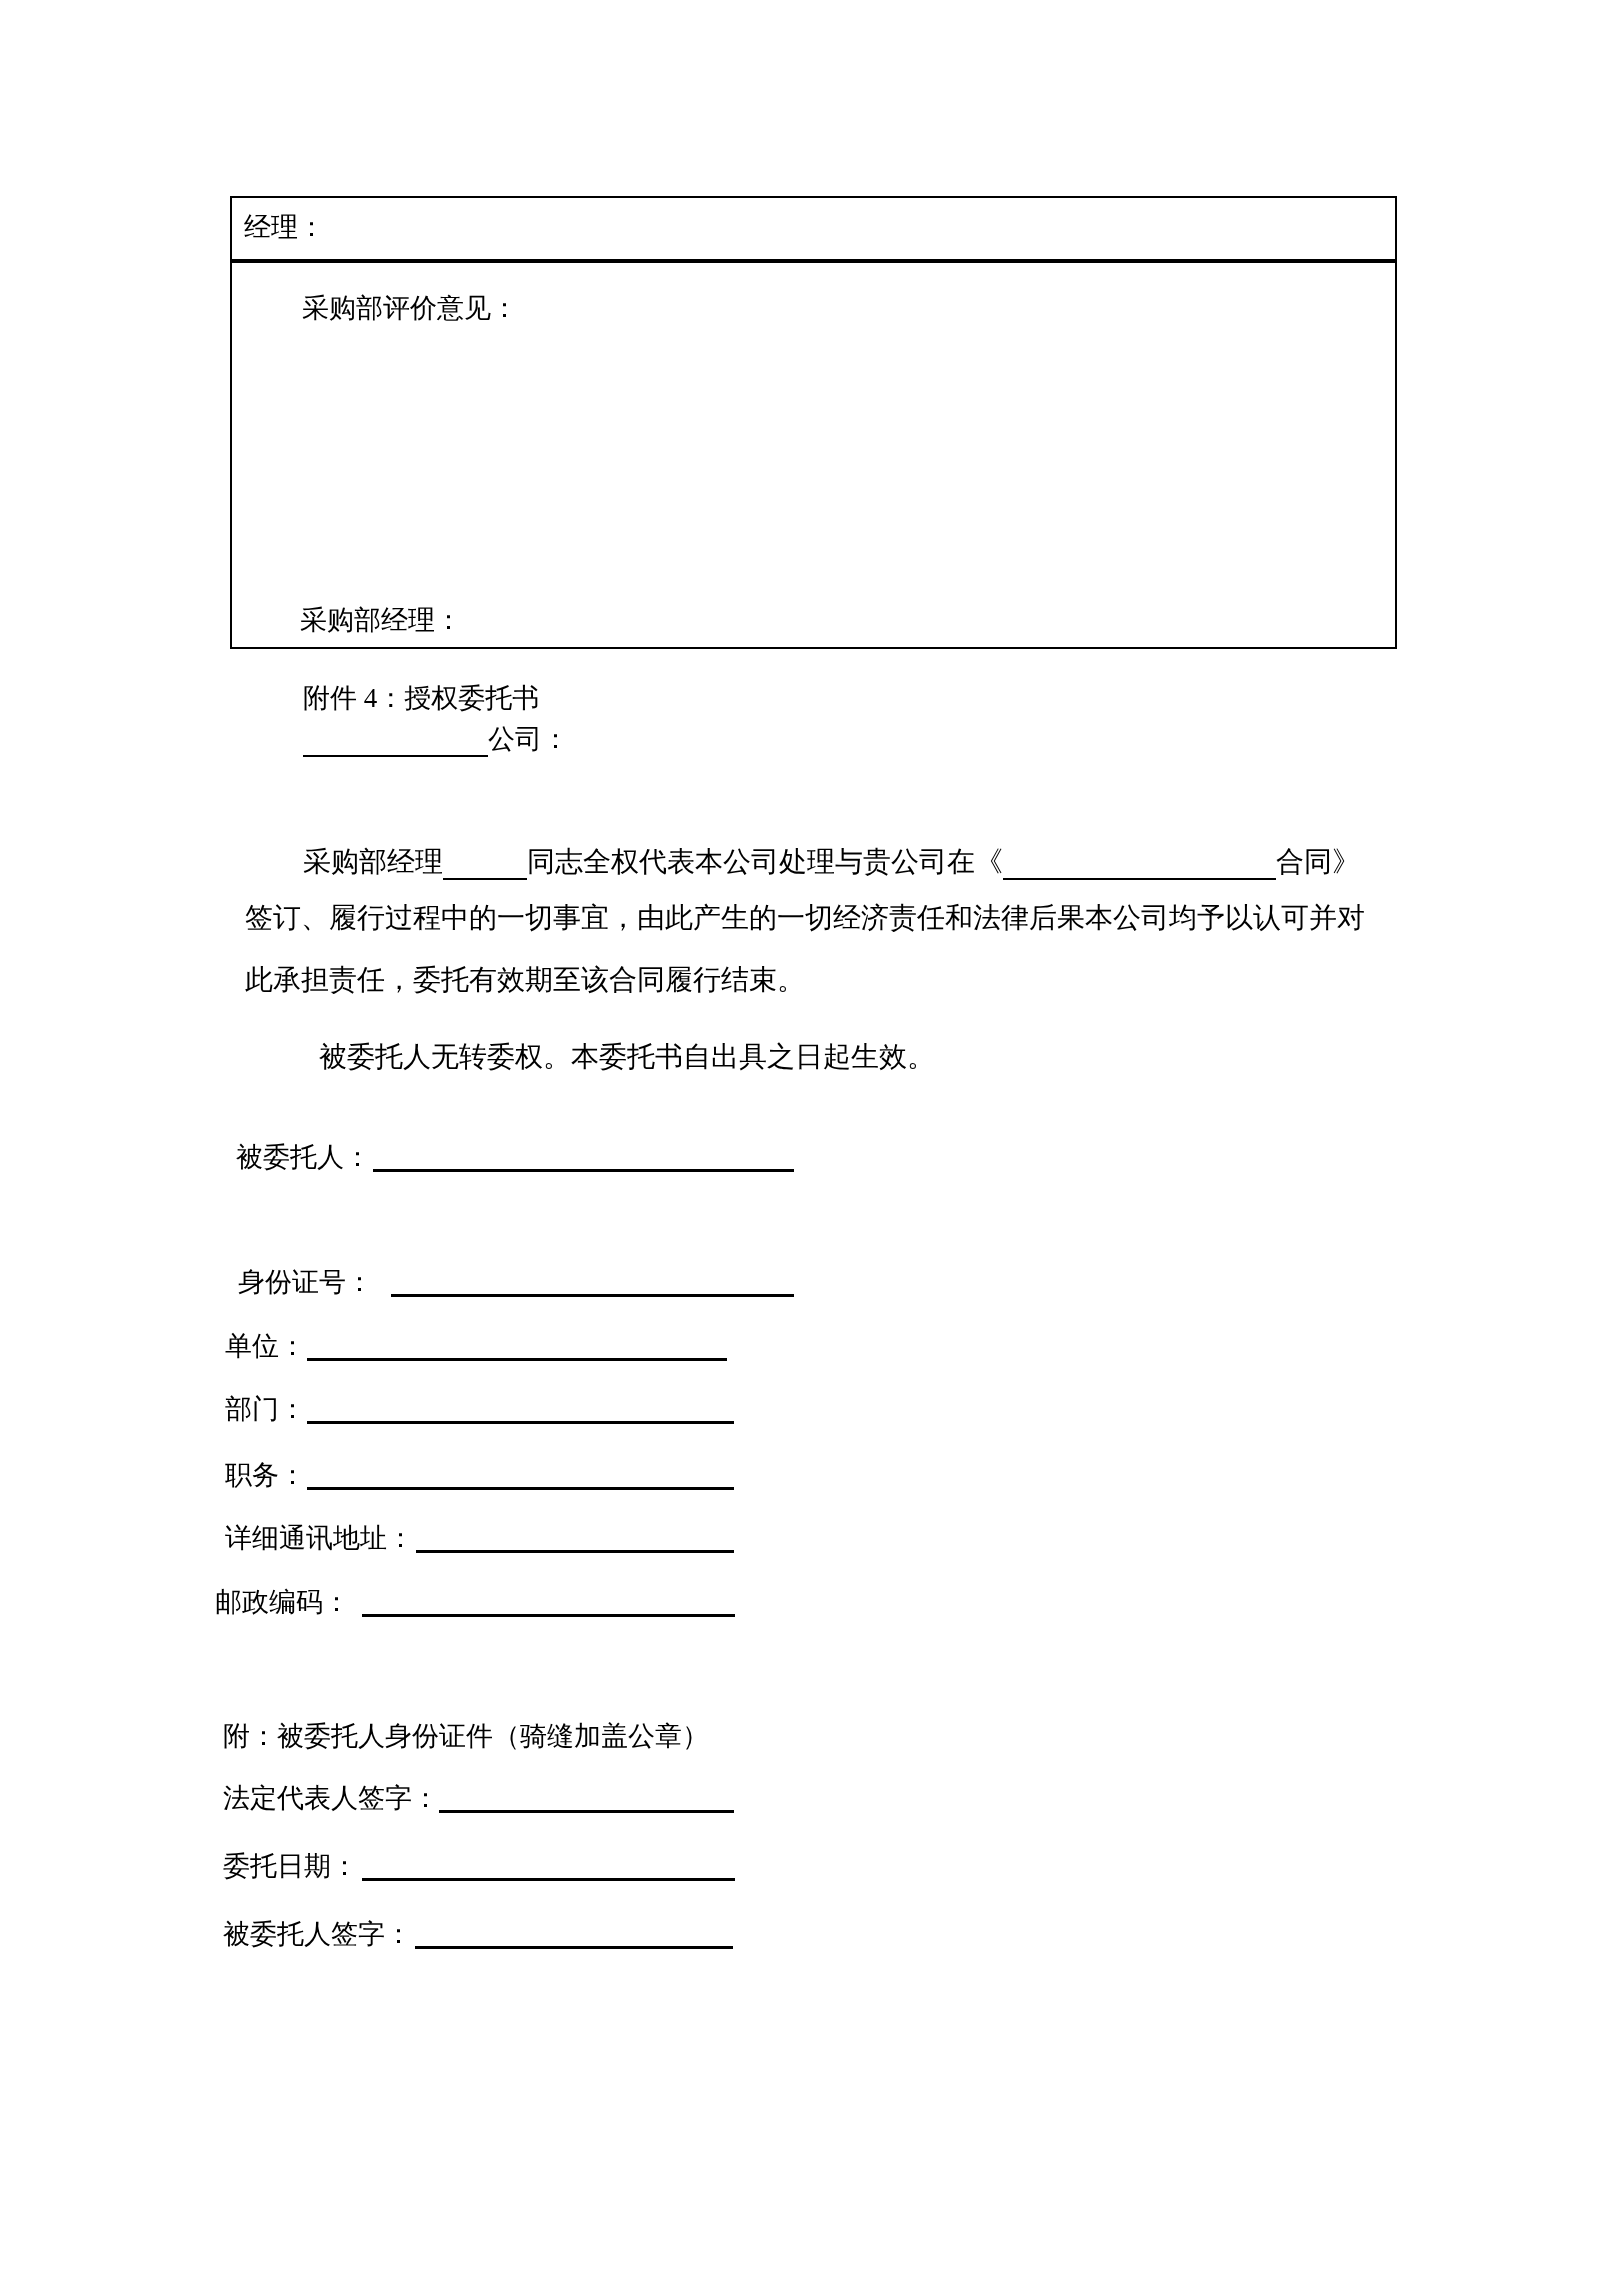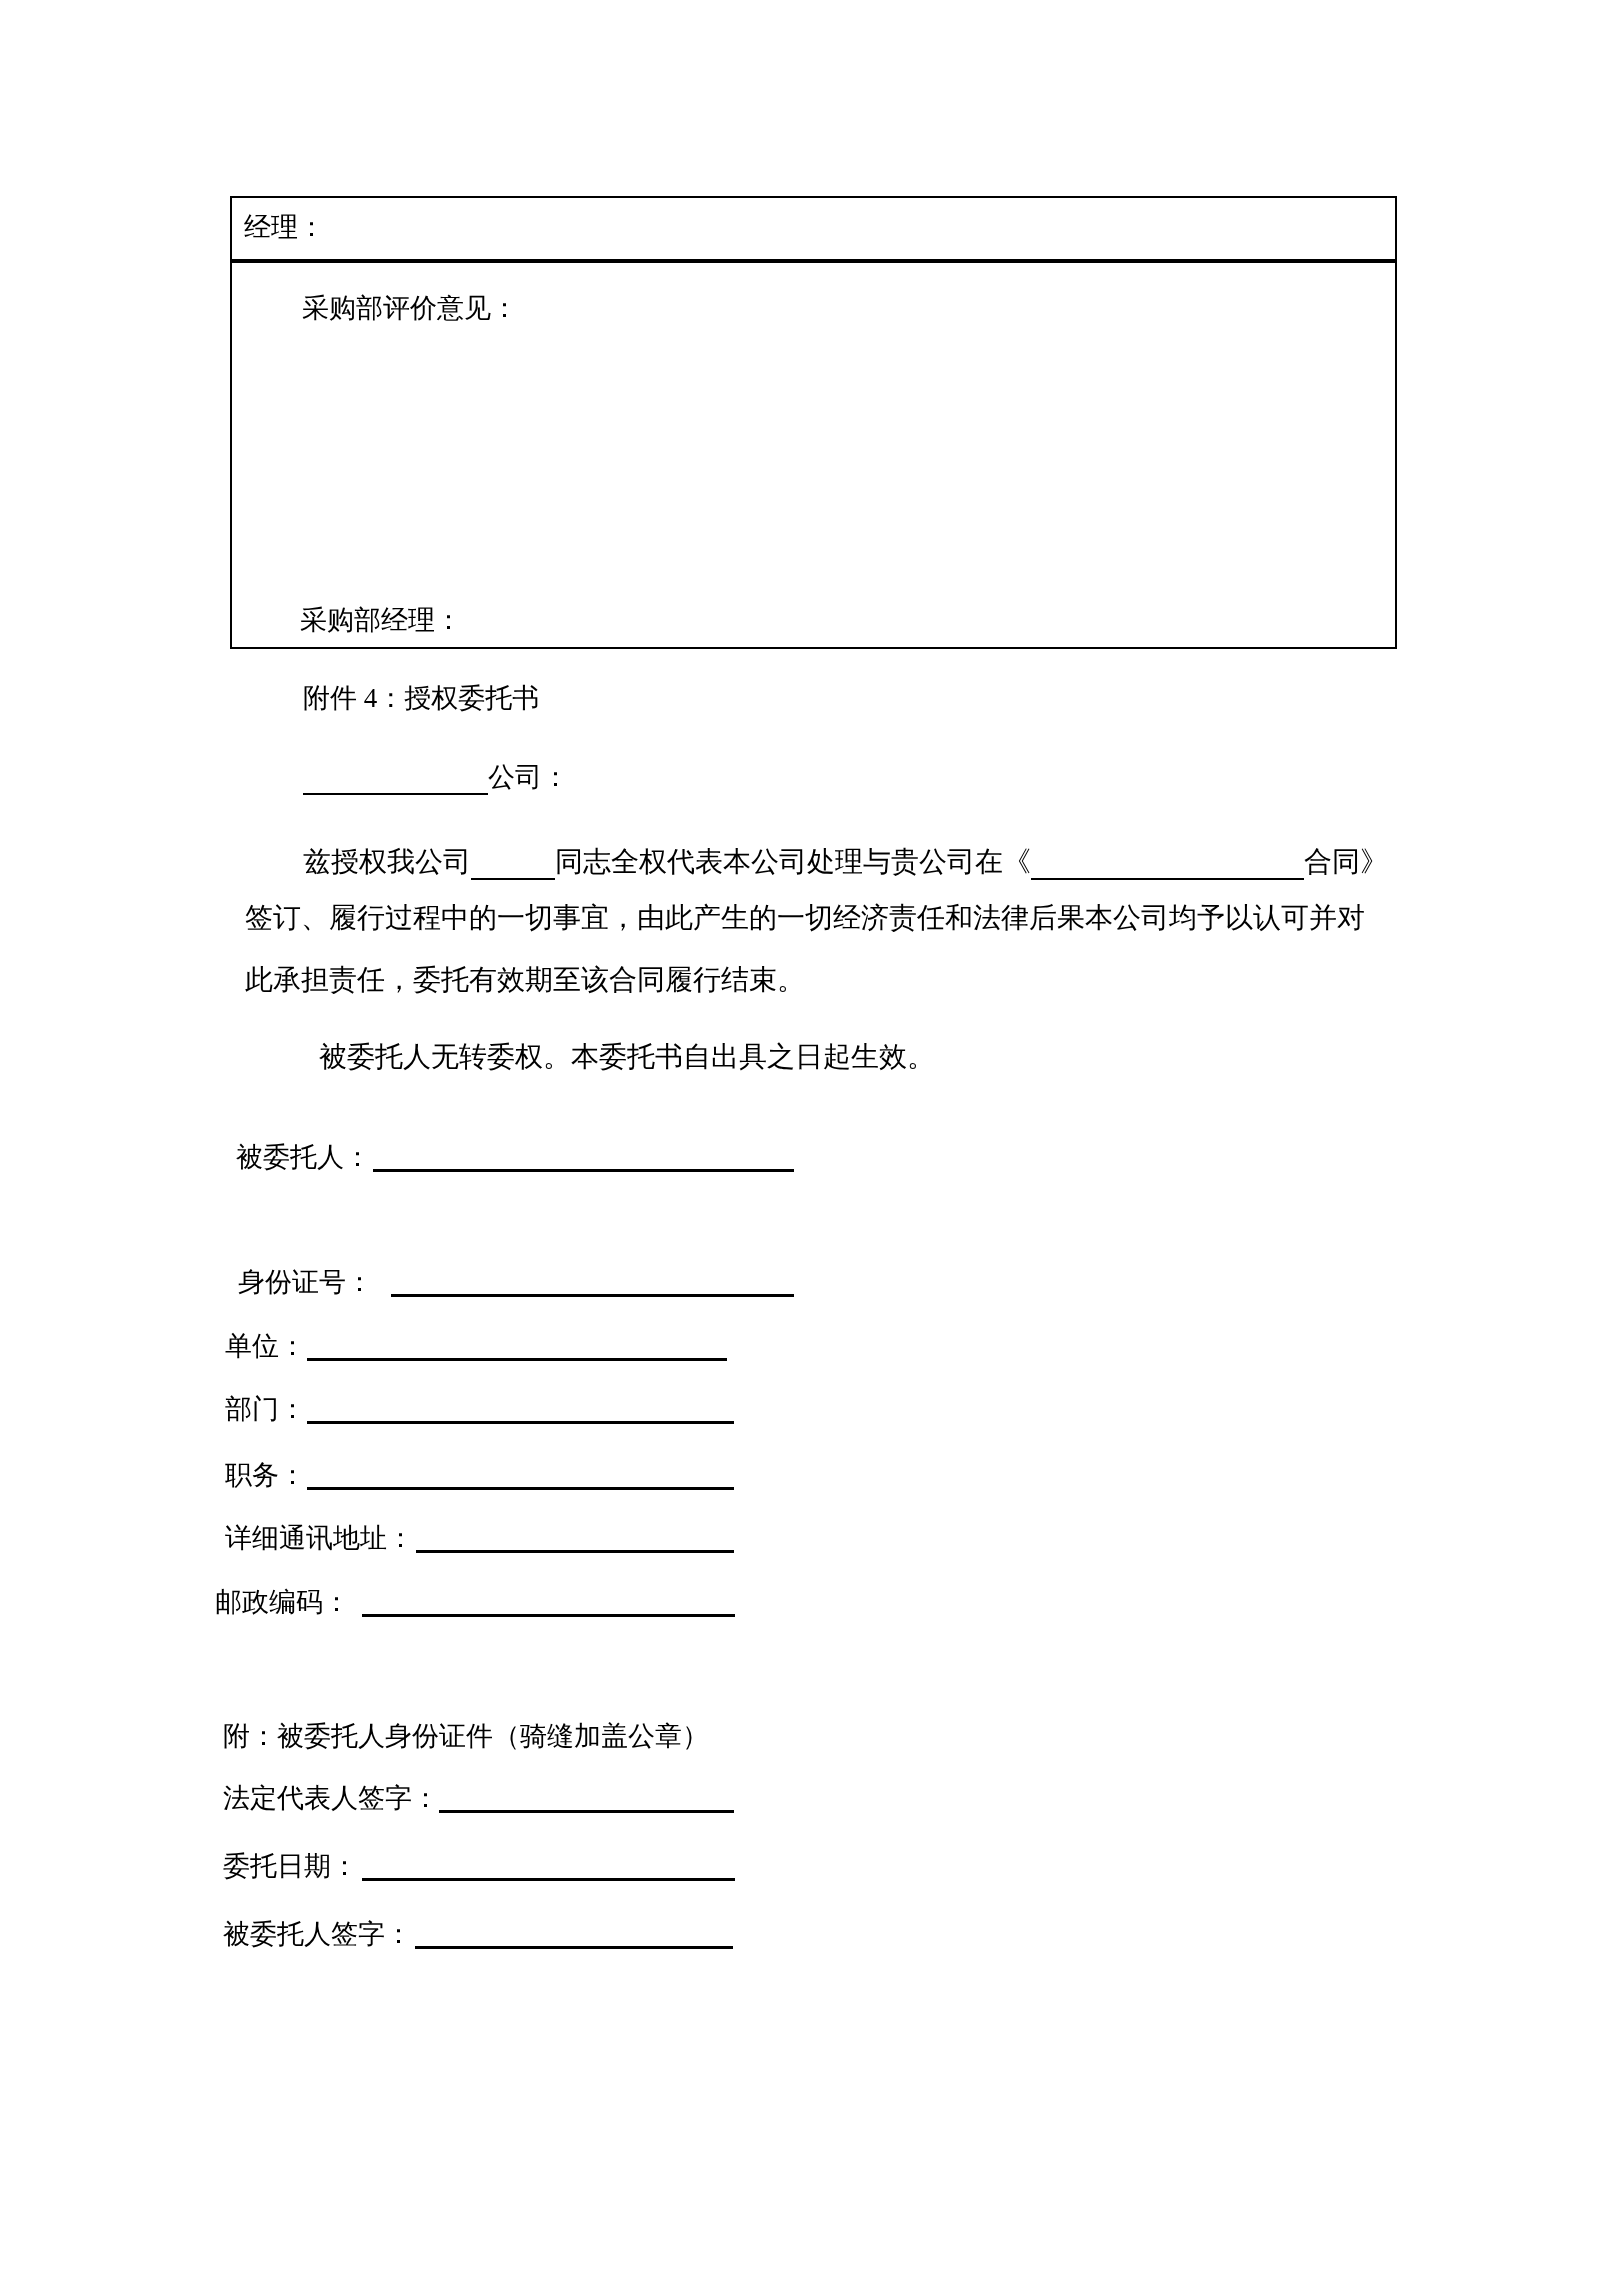--- a/index.html
+++ b/index.html
@@ -60,23 +60,23 @@
   <div class="tbl-divider"></div>
 
   <div class="t" style="left:244px; top:209px;">经理：</div>
 
   <div class="t" style="left:302px; top:290px;">采购部评价意见：</div>
 
   <div class="t" style="left:300px; top:602px;">采购部经理：</div>
 
   <div class="t" style="left:303px; top:680px;">附件 4：授权委托书</div>
 
-  <div class="t" style="left:303px; top:759px;font-family:Liberation Serif, serif;"><span class="iul" style="width:185px"></span><span>公司：</span></div>
+  <div class="t" style="left:303px; top:721px;font-family:Liberation Serif, serif;"><span class="iul" style="width:185px"></span><span>公司：</span></div>
 
-  <div class="para" style="left:303px; top:842px;"><span>兹授权我公司</span><span class="iul" style="width:84px"></span><span>同志全权代表本公司处理与贵公司在《</span><span class="iul" style="width:273px"></span><span>合同》</span></div>
+  <div class="para" style="left:303px; top:842px;"><span>采购部经理</span><span class="iul" style="width:84px"></span><span>同志全权代表本公司处理与贵公司在《</span><span class="iul" style="width:273px"></span><span>合同》</span></div>
 
   <div class="para" style="left:245px; top:898px;">签订、履行过程中的一切事宜，由此产生的一切经济责任和法律后果本公司均予以认可并对</div>
 
   <div class="para" style="left:245px; top:960px;">此承担责任，委托有效期至该合同履行结束。</div>
 
   <div class="para" style="left:319px; top:1037px;">被委托人无转委权。本委托书自出具之日起生效。</div>
 
   <div class="frow" style="top:1125px;">
     <span class="lbl" style="left:236px;">被委托人：</span>
     <div class="ul" style="left:373px; width:421px;"></div>

